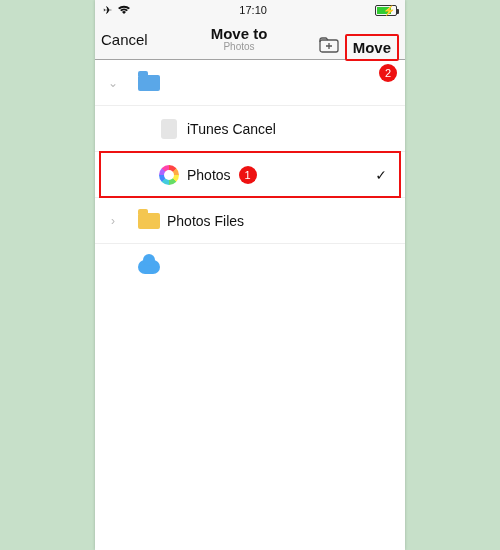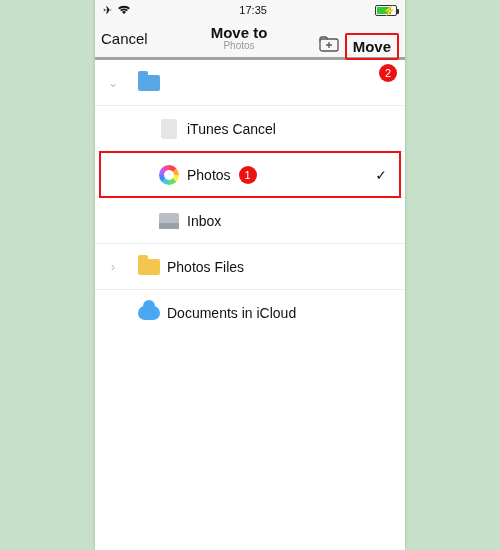--- a/index.html
+++ b/index.html
@@ -14,21 +14,21 @@
   .statusbar {
     height: 20px; background: #f7f7f7;
     display: flex; justify-content: space-between; align-items: center;
     padding: 0 8px; font-size: 11px; color: #111;
   }
   .status-left { display:flex; align-items:center; gap:5px; }
   .status-right { display:flex; align-items:center; gap:3px; }
   .navbar {
     height: 40px; background: #f7f7f7;
     display: flex; align-items: center; justify-content: space-between;
-    padding: 0 6px; border-bottom: 3px solid #a3a3a3;
+    padding: 0 6px; border-bottom: 1px solid #a3a3a3;
   }
   .nav-left { width: 60px; font-size: 15px; color: #111; }
   .nav-center { flex:1; text-align: center; }
   .nav-title { font-size: 15px; font-weight: 600; color:#111; line-height:1; }
   .nav-sub { font-size: 10px; color:#999; line-height:1.2; }
   .nav-right { width: 82px; display:flex; align-items:center; justify-content:flex-end; gap:6px;margin-top:15px; }
   .move-btn {
     font-size: 15px; font-weight:600; color:#111;
     border: 2px solid #e11; padding: 3px 6px; border-radius:2px;
     position: relative;
@@ -97,21 +97,21 @@
 
   <div class="statusbar">
     <div class="status-left">
       <span>✈</span>
       <span>
         <svg width="14" height="11" viewBox="0 0 14 11">
             <path d="M7 10 L9 8 A3 3 0 0 0 5 8 Z M3 6 A6 6 0 0 1 11 6 L9.5 7.3 A4 4 0 0 0 4.5 7.3 Z M1 4 A9 9 0 0 1 13 4 L11.5 5.3 A7 7 0 0 0 2.5 5.3 Z" fill="#111"></path>
           </svg>
       </span>
     </div>
-    <div>17:35</div>
+    <div>17:10</div>
     <div class="status-right">
       <div class="battery">
         <div class="battery-fill"></div>
         <span class="bolt">⚡</span>
       </div>
     </div>
   </div>
 
   <div class="navbar">
     <div class="nav-left">Cancel</div>
@@ -161,50 +161,37 @@
       <div class="icon-col" style="margin-left:20px;">
           <div class="photos-icon"></div>
         </div>
       <div class="label-col">
         <span>Photos</span>
         <span class="badge badge-1">1</span>
       </div>
       <div class="check-col"><span>✓</span></div>
     </div>
 
-    <div class="row">
-      <div class="chev-col"></div>
-      <div class="icon-col" style="margin-left:20px;">
-          <div class="inbox-icon"></div>
-        </div>
-      <div class="label-col">
-          <span>Inbox</span>
-        </div>
-      <div class="check-col"></div>
-    </div>
 
     <div class="row">
       <div class="chev-col">
           <span>›</span>
         </div>
       <div class="icon-col">
           <div class="folder-yellow"></div>
         </div>
       <div class="label-col">
           <span>Photos Files</span>
         </div>
       <div class="check-col"></div>
     </div>
 
     <div class="row noborder">
       <div class="chev-col"></div>
       <div class="icon-col">
           <div class="cloud-icon"></div>
         </div>
-      <div class="label-col">
-          <span>Documents in iCloud</span>
-        </div>
       <div class="check-col"></div>
     </div>
 
   </div>
 
 </div>
 
 </body></html>

